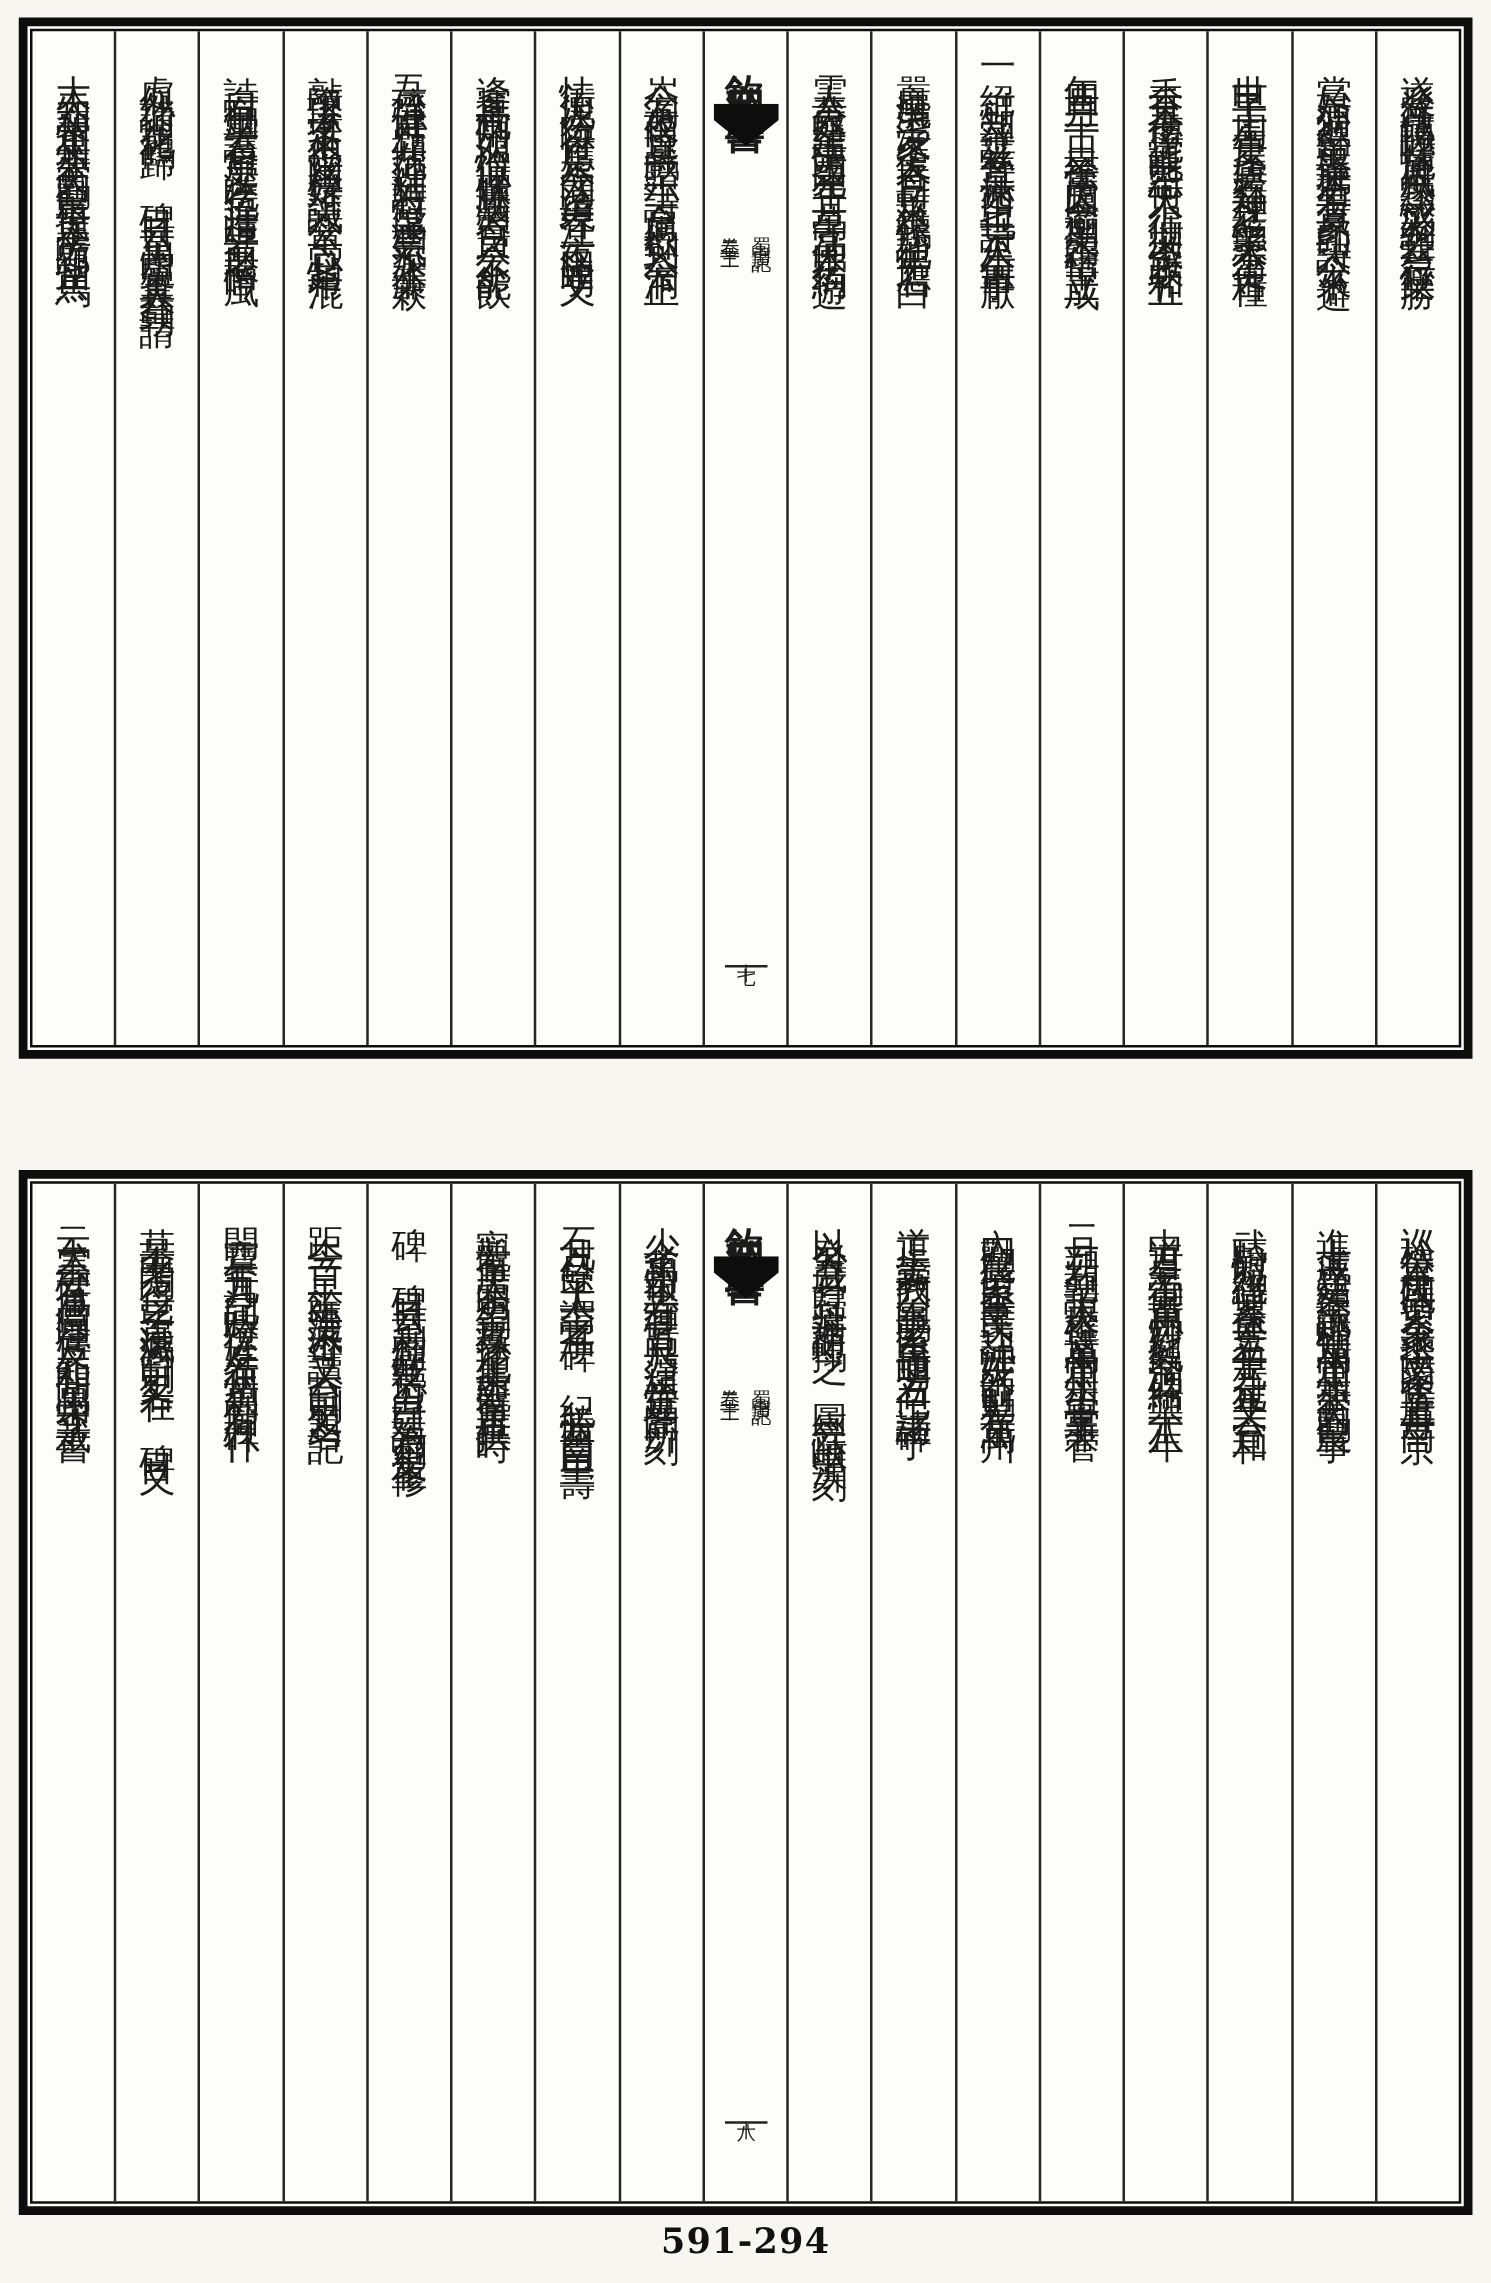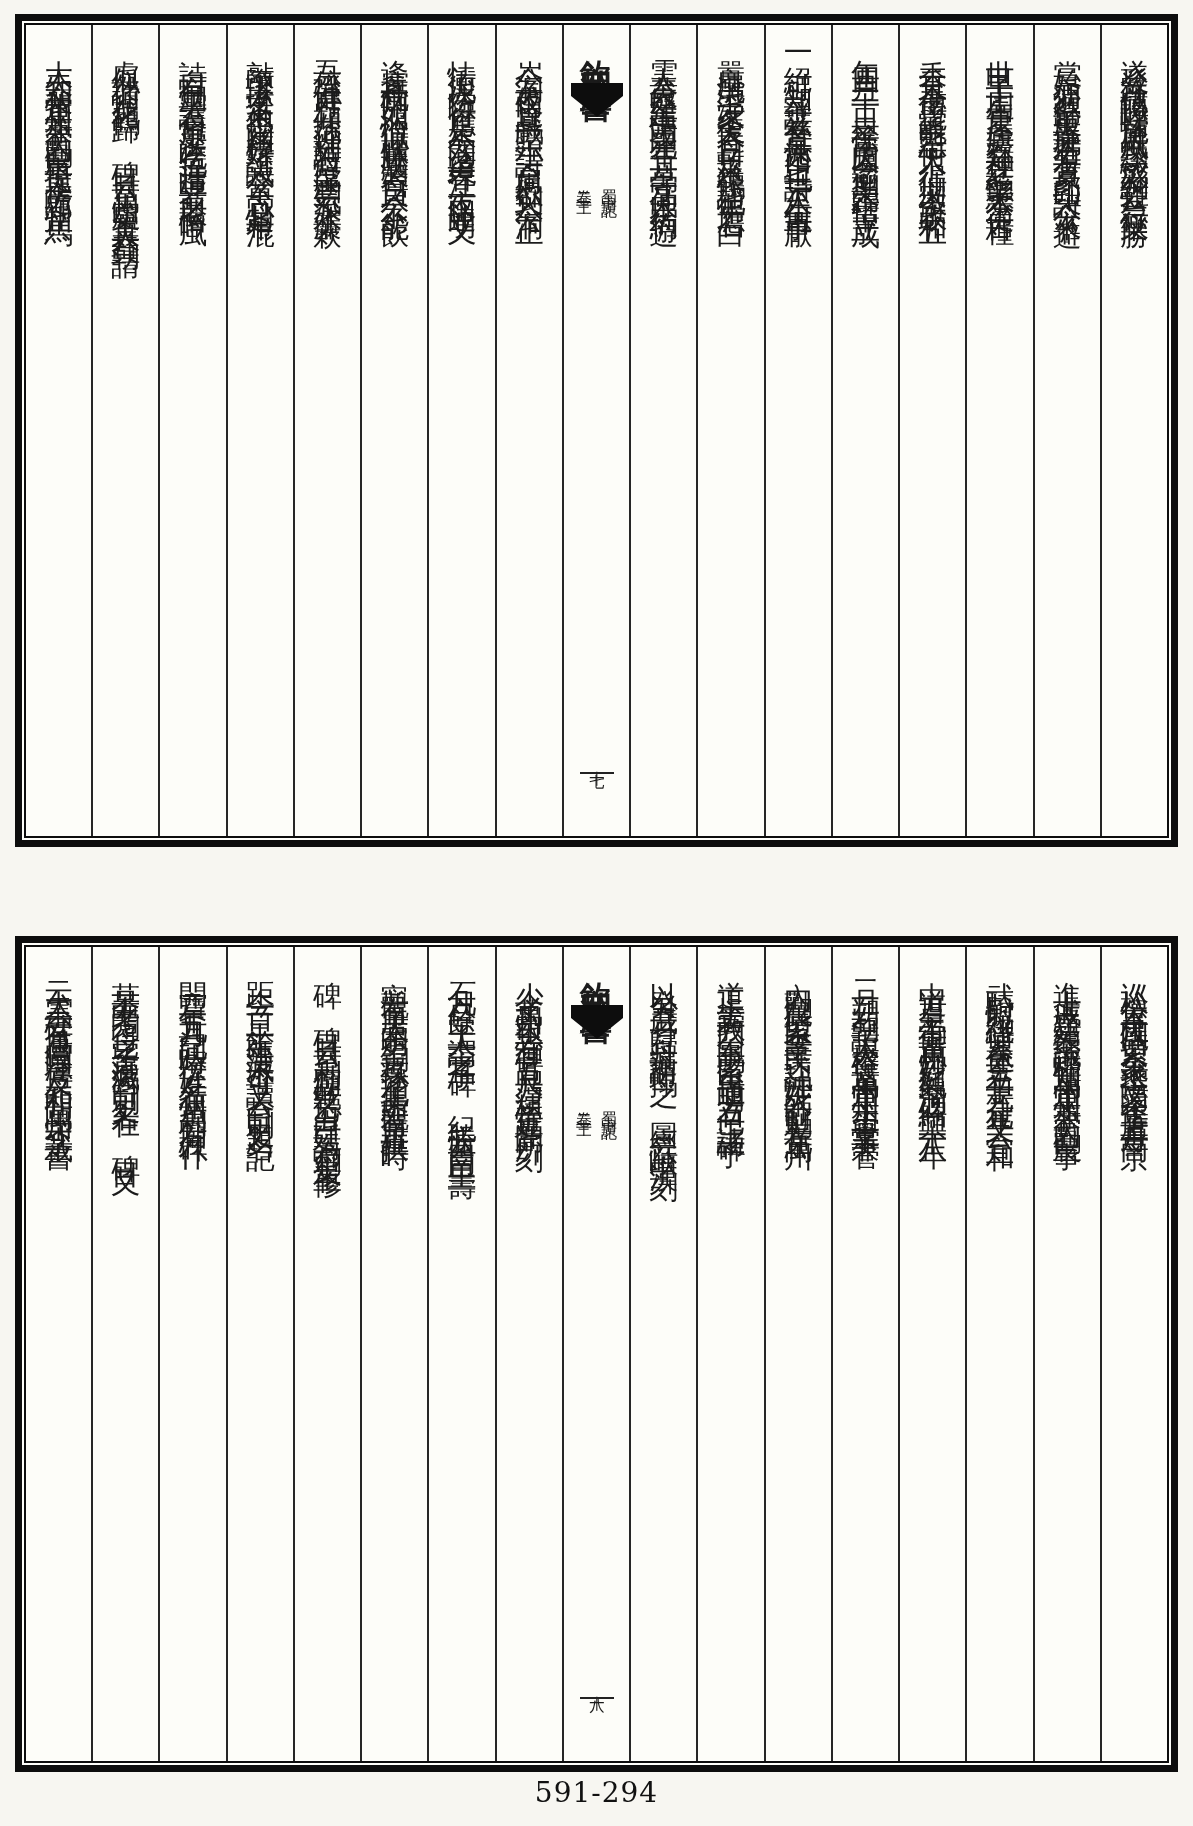--- a/index.html
+++ b/index.html
@@ -44,21 +44,21 @@
     font-size:16px;letter-spacing:4px;line-height:1;white-space:nowrap;
   }
   .tc-leaf-wrap{margin-top:auto;margin-bottom:62px;display:flex;flex-direction:column;align-items:center;}
   .vleaf{
     writing-mode:vertical-rl;text-orientation:upright;
     font-size:15px;letter-spacing:3px;line-height:1;white-space:nowrap;
   }
   .leaf-rule{width:34px;border-bottom:2px solid #222;margin-top:7px;}
   .page-num{
     position:absolute;left:0;right:0;top:1776px;text-align:center;
-    font-size:28px;letter-spacing:1px;color:#111;
+    font-size:28px;letter-spacing:1px;color:#111;font-weight:bold;
   }
 </style>
 </head>
 <body>
 
 <div class="block" id="block-top">
   <div class="inner">
     <div class="col">
         <span class="vtext">遂登路微轉崢嶸施屏風黙綴成彩絢雖云急行樂勝</span>
       </div>

